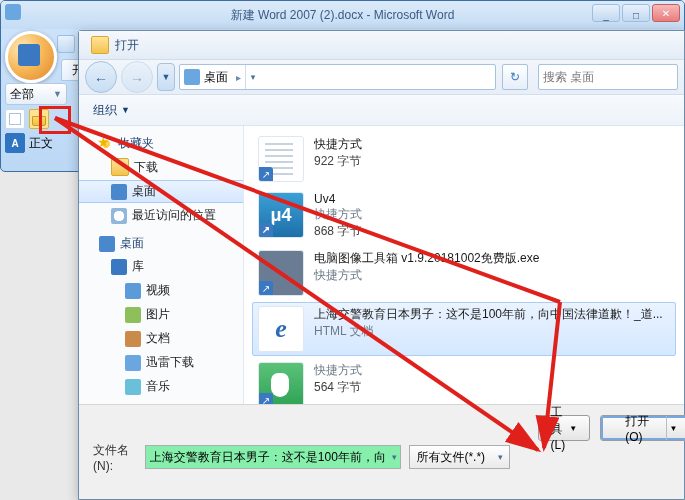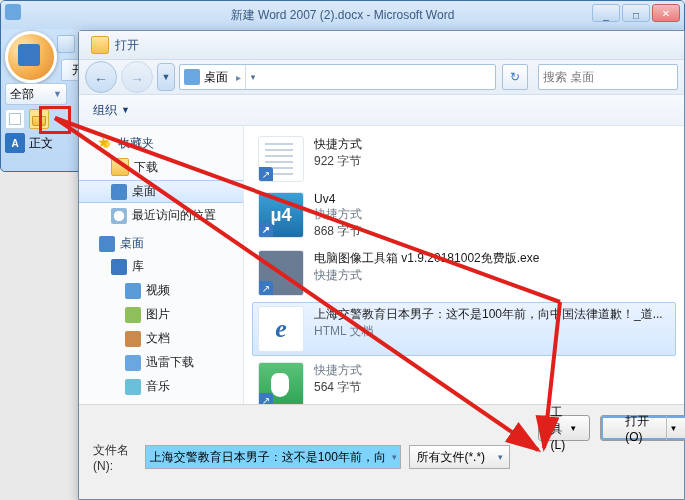--- a/index.html
+++ b/index.html
@@ -74,21 +74,21 @@
 .ficon.doc{position:relative;background:#fff}
 .ficon.doc:before{content:"";position:absolute;left:6px;top:6px;right:10px;bottom:6px;background:repeating-linear-gradient(#c7d3df 0 2px,transparent 2px 6px)}
 .finfo{flex:1;min-width:0}
 .fname{color:#1a1a1a;white-space:nowrap;overflow:hidden;text-overflow:ellipsis}
 .ftype{color:#6c7a88}
 .fsize{color:#404040}
 
 .dlg-foot{height:84px;background:#f0f0f0;border-top:1px solid #d7d7d7;padding:10px 14px 0;display:flex;flex-direction:row;gap:28px}
 .fname-row{display:flex;align-items:center;gap:8px}
 .lbl{color:#333}
-.fn-input{flex:1;height:22px;border:1px solid #abadb3;background:#7dd3fc;padding:0 4px;display:flex;align-items:center}
+.fn-input{flex:1;height:22px;border:1px solid #abadb3;background:#86efac;padding:0 4px;display:flex;align-items:center}
 .fn-input .dd{margin-left:auto;font-size:9px;color:#4c6f96;padding-left:6px}
 .filter{width:110px;height:22px;border:1px solid #abadb3;background:linear-gradient(#fff,#e9e9e9);display:flex;align-items:center;padding:0 6px}
 .filter .dd{margin-left:auto;font-size:9px;color:#4c6f96}
 .btn-row{display:flex;gap:10px;justify-content:flex-end;padding-right:2px}
 .btn{height:24px;padding:0 12px;border:1px solid #9c9c9c;border-radius:3px;background:linear-gradient(#fdfdfd,#e5e5e5);display:flex;align-items:center;gap:4px}
 .btn .dd{font-size:8px}
 .btn.split{padding-right:9px}
 .split-seg{padding:0 12px}
 .split-arrow{width:20px;height:100%;border-left:1px solid #bcbcbc;display:flex;align-items:center;justify-content:center;font-size:8px}
 .btn.open{box-shadow:0 0 0 2px #76a7e0 inset}

